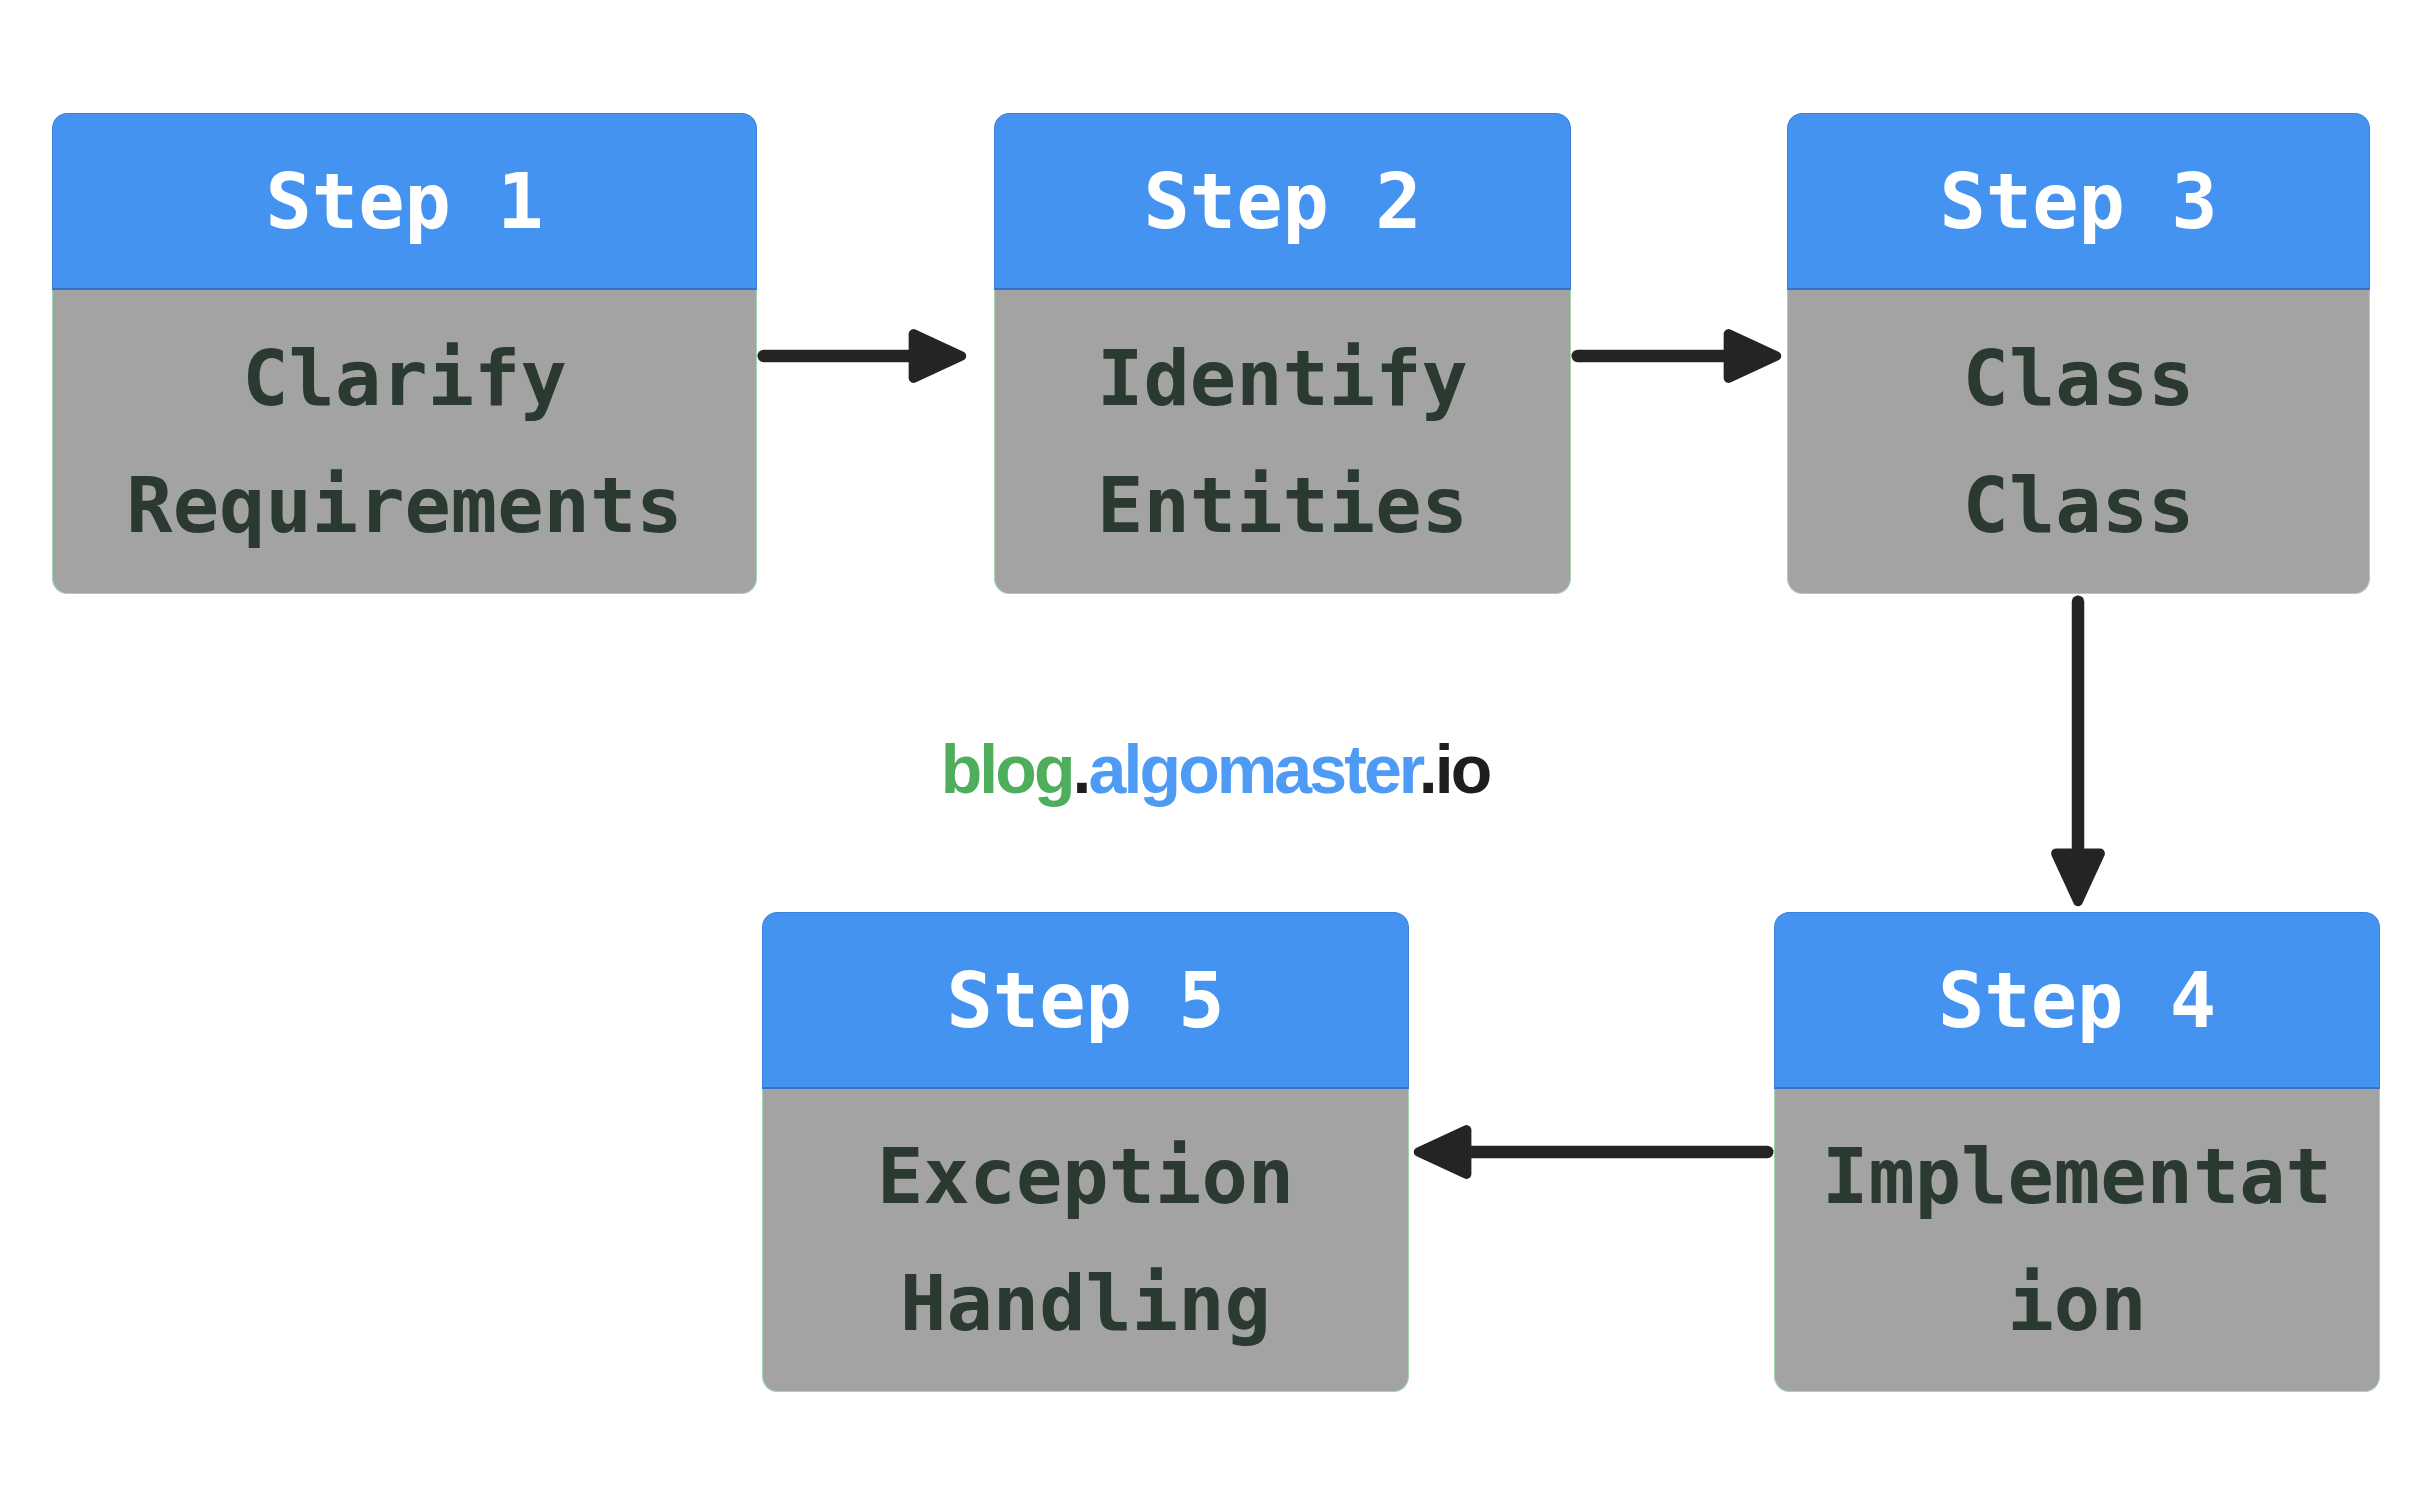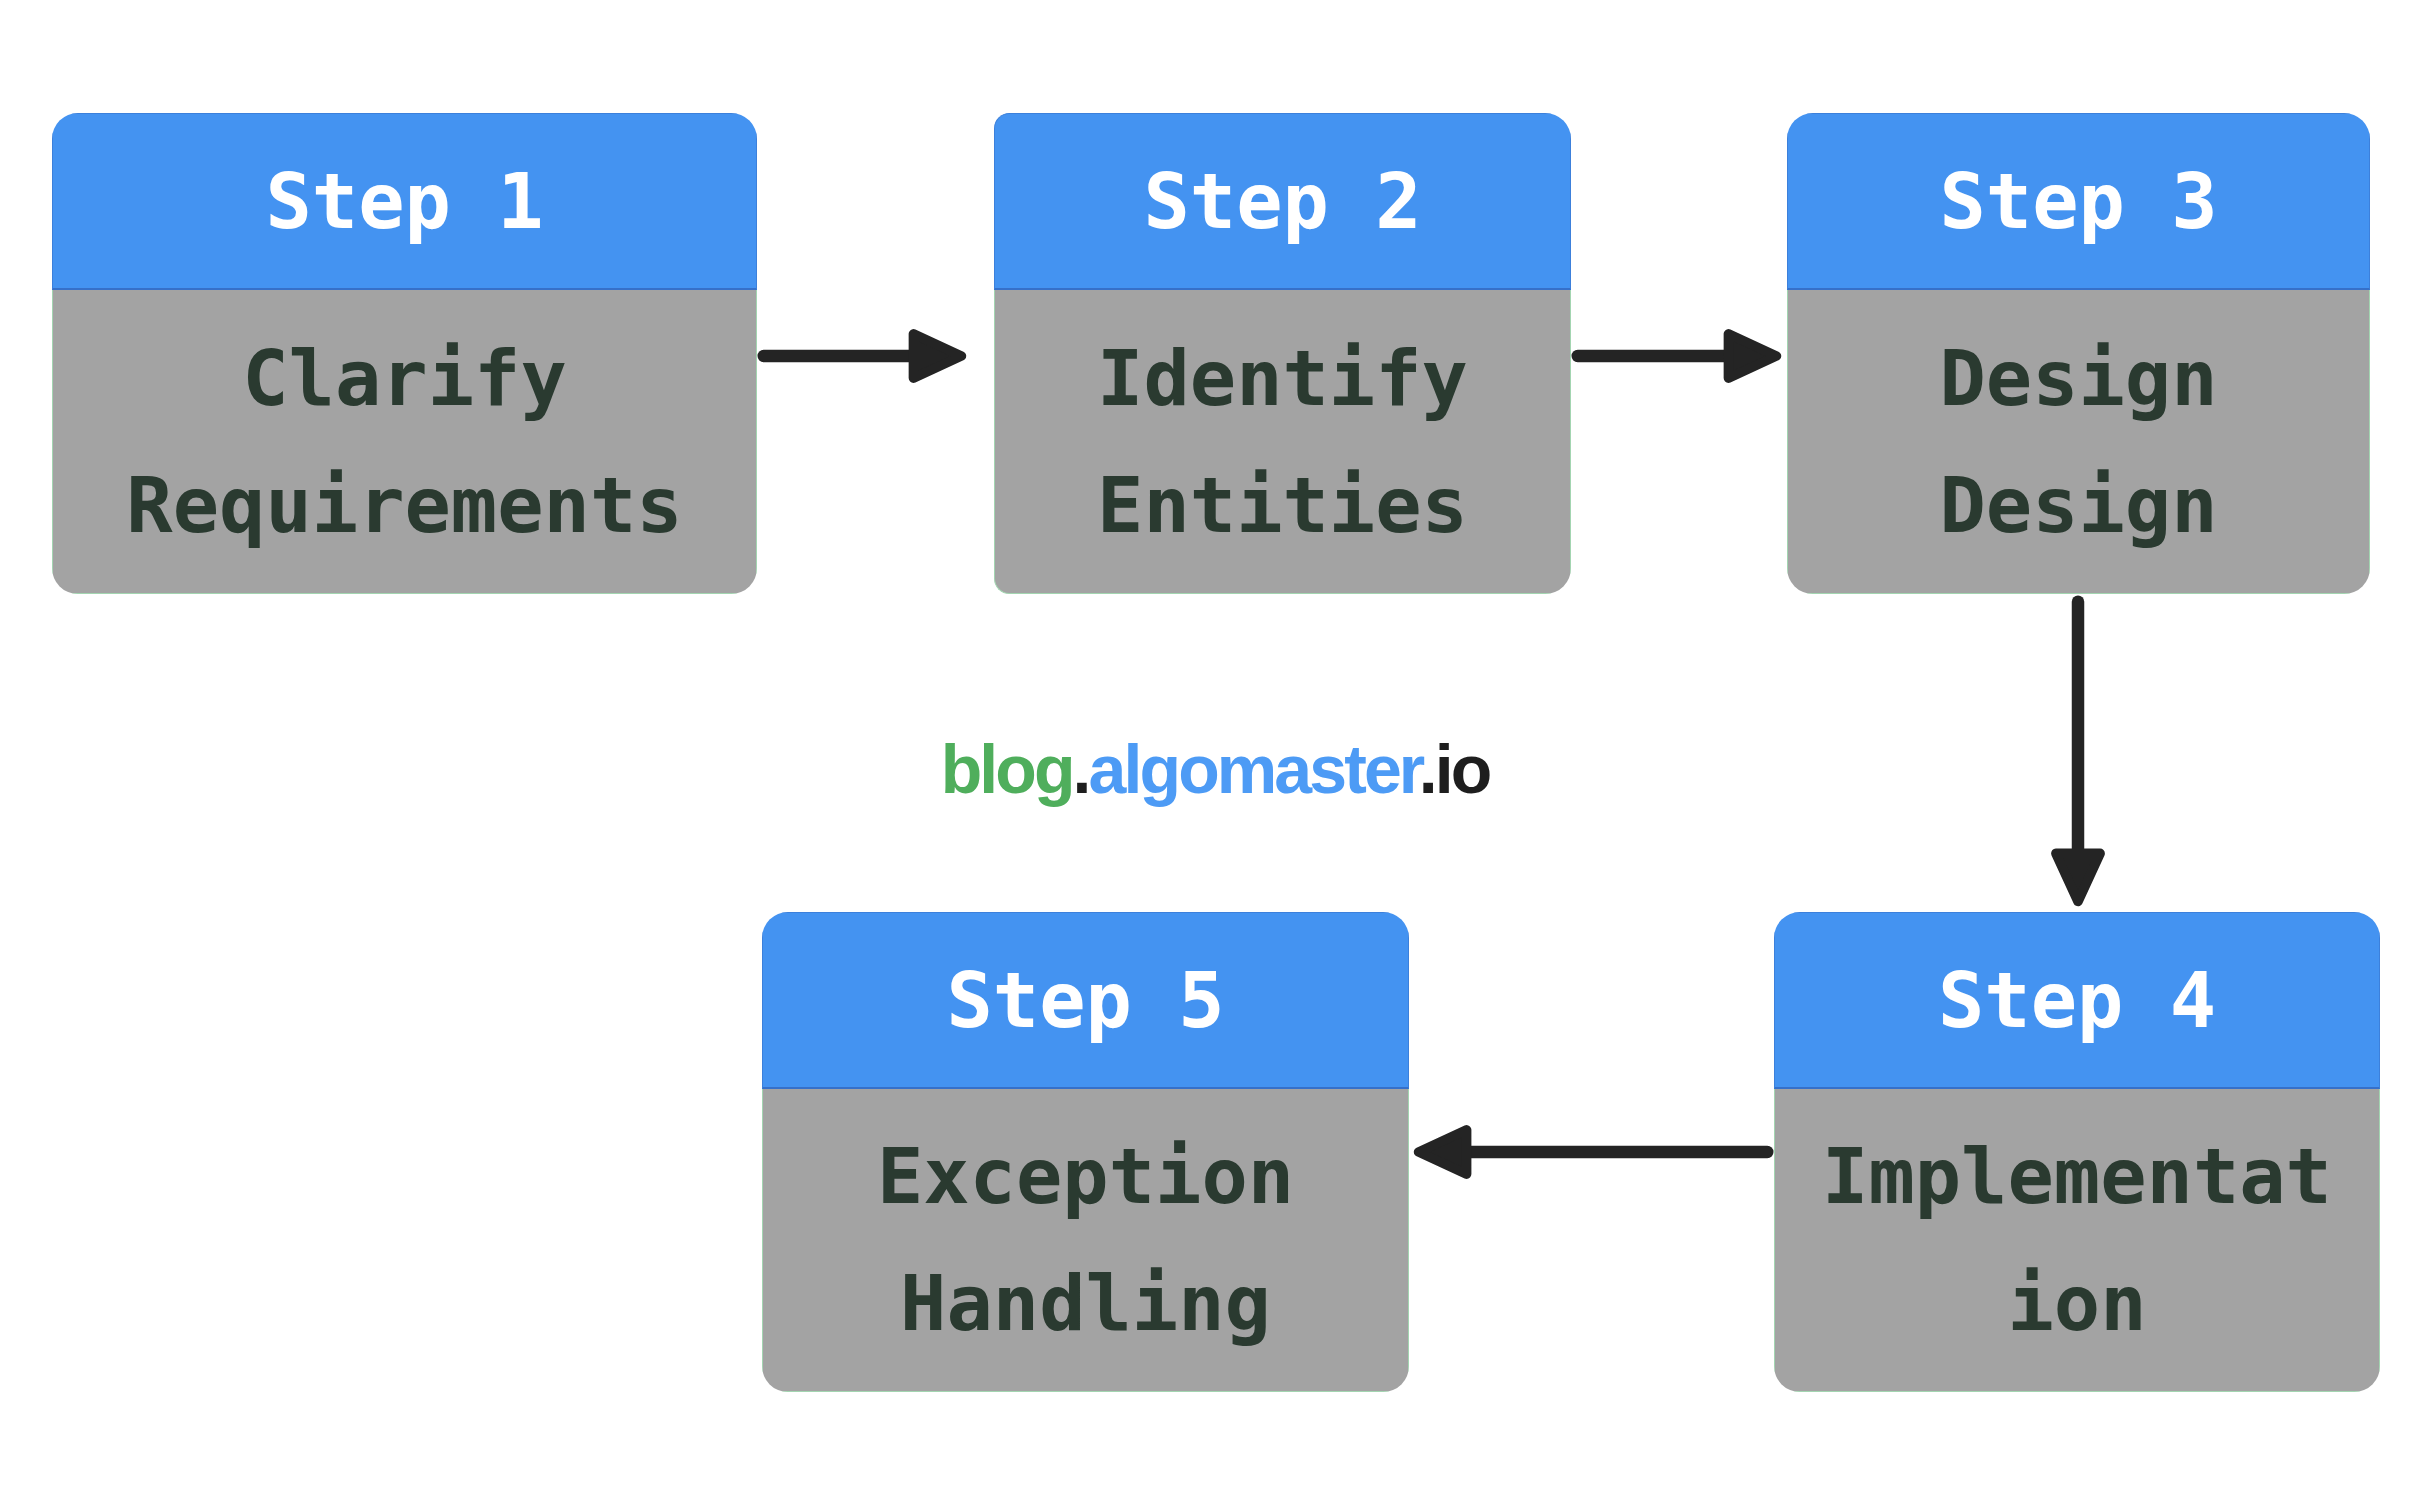--- a/index.html
+++ b/index.html
@@ -14,21 +14,21 @@
     width: 2427px;
     height: 1510px;
     background: #ffffff;
     overflow: hidden;
     font-family: "DejaVu Sans Mono", monospace;
   }
 
   
   .card {
     position: absolute;
-    border-radius: 26px;
+    border-radius: 4px;
     overflow: hidden;
     display: flex;
     flex-direction: column;
   }
   .card-header {
     height: 177px;
     flex: 0 0 177px;
     background: #4493F1;
     border: 1.9px solid #3C80DB;
     border-bottom: 2.9px solid #3670C9;
@@ -127,21 +127,21 @@
     <div class="card-body">
       <div class="label">Identify Entities</div>
     </div>
   </div>
 
   <div class="card" id="card-step-3">
     <div class="card-header">
       <span>Step 3</span>
     </div>
     <div class="card-body">
-      <div class="label">Design Design</div>
+      <div class="label">Class Class</div>
     </div>
   </div>
 
   <div class="card" id="card-step-4">
     <div class="card-header">
       <span>Step 4</span>
     </div>
     <div class="card-body">
       <div class="label">Implementation</div>
     </div>

